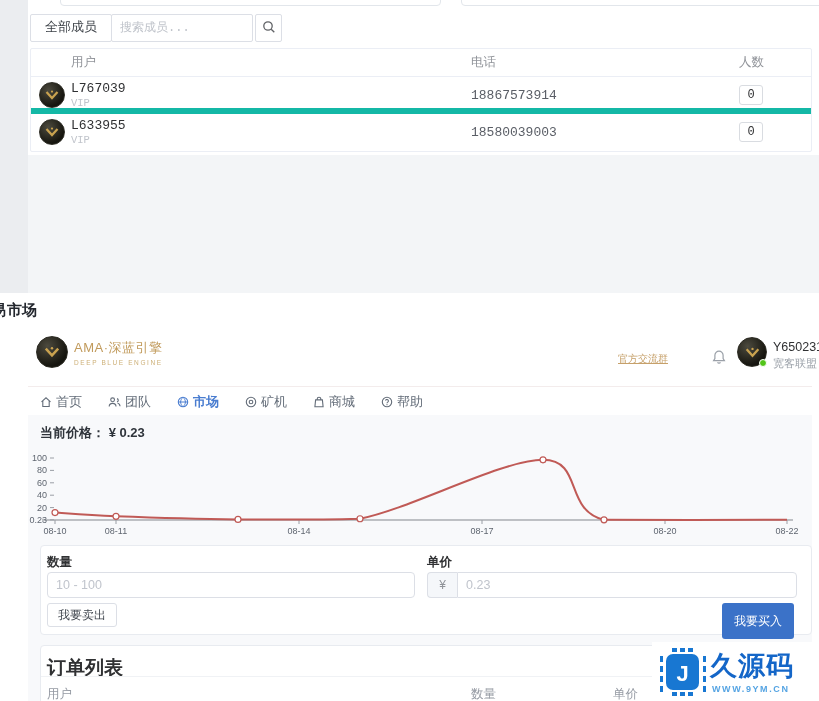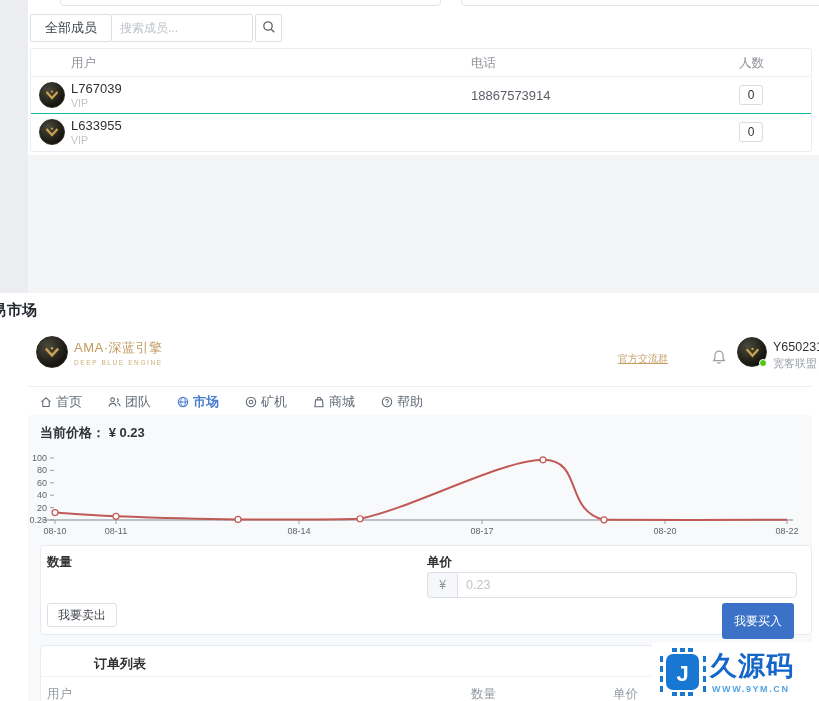--- a/index.html
+++ b/index.html
@@ -1,34 +1,34 @@
 <!DOCTYPE html>
 <html><head>
 <meta charset="utf-8">
 <style>
   * { margin:0; padding:0; box-sizing:border-box; }
   body { font-family:"Liberation Sans","DejaVu Sans",sans-serif; background:#fff; }
   #stage { position:relative; width:819px; height:701px; overflow:hidden; background:#fff; }
 
   
-  .top-region { position:absolute; left:0; top:0; width:819px; height:293px; background:#f3f5f7; }
+  .top-region { position:absolute; left:0; top:0; width:819px; height:293px; background:#f3f5f7;font-family:Liberation Mono, monospace; }
   .left-strip { position:absolute; left:0; top:0; width:28px; height:293px; background:#ebedf0; }
   .top-panel { position:absolute; left:28px; top:0; width:791px; height:155px; background:#fff; }
   .cutbox { position:absolute; top:-20px; height:26px; background:#fff; border:1px solid #e2e6eb; border-radius:4px; }
   .cutbox.b1 { left:32px; width:381px; }
   .cutbox.b2 { left:433px; width:377px; }
   .filter-tab { position:absolute; left:30px; top:14px; width:82px; height:28px; background:#fff; border:1px solid #dcdfe6; border-radius:2px; font-size:13px; color:#3a3f45; text-align:center; line-height:26px; cursor:pointer; }
   .search-input { position:absolute; left:111px; top:14px; width:142px; height:28px; border:1px solid #dcdfe6; border-radius:2px; padding:12px 8px; font-size:12px; color:#333; font-family:inherit; }
   .search-input::placeholder { color:#bfc3ca; }
   .search-btn { position:absolute; left:255px; top:14px; width:27px; height:28px; border:1px solid #dcdfe6; border-radius:2px; background:#fff; display:flex; align-items:center; justify-content:center; cursor:pointer; }
   .members-card { position:absolute; left:30px; top:48px; width:782px; height:104px; background:#fff; border:1px solid #ebeef5; border-radius:2px; }
   .m-header { position:relative; height:28px; border-bottom:1px solid #ebeef5; font-size:12.5px; color:#909399; line-height:28px; }
   .m-header span { position:absolute; }
   .col-user { left:40px; } .col-phone { left:440px; } .col-count { left:708px; }
-  .m-row { position:relative; height:37px; border-bottom:1px solid #14b8a6; }
+  .m-row { position:relative; height:37px; border-bottom:6px solid #14b8a6; }
   .m-row:last-child { border-bottom:none; }
   .coin { border-radius:50%; background:radial-gradient(circle at 35% 30%, #4c4a3e, #16150f 70%); border:1px solid #2c2b23; display:flex; align-items:center; justify-content:center; }
   .m-avatar { position:absolute; left:8px; top:5px; width:26px; height:26px; }
   .m-name { position:absolute; left:40px; top:4px; font-size:13px; color:#303133; }
   .m-level { position:absolute; left:40px; top:20px; font-size:10.5px; color:#c0c4cb; }
   .m-phone { position:absolute; left:440px; top:0; line-height:37px; font-size:13px; color:#5a5e66; }
   .count-badge { position:absolute; left:708px; top:8px; min-width:24px; height:20px; border:1px solid #d9dce1; border-radius:3px; background:#fff; font-size:12px; color:#303133; text-align:center; line-height:18px; padding:0 3px; }
 
   
   .bottom-region { position:absolute; left:0; top:293px; width:819px; height:408px; background:#fff; }
@@ -65,21 +65,21 @@
   .f-label.q { left:6px; } .f-label.p { left:386px; }
   .qty-input { position:absolute; left:6px; top:26px; width:368px; height:26px; border:1px solid #dcdfe6; border-radius:4px; padding:0 8px; font-size:12.5px; font-family:inherit; color:#333; }
   .qty-input::placeholder, .price-input::placeholder { color:#c0c4cc; }
   .price-group { position:absolute; left:386px; top:26px; width:370px; height:26px; display:flex; }
   .price-prefix { width:30px; background:#f5f7fa; border:1px solid #dcdfe6; border-right:none; border-radius:4px 0 0 4px; color:#909399; font-size:12px; display:flex; align-items:center; justify-content:center; }
   .price-input { flex:1; border:1px solid #dcdfe6; border-radius:0 4px 4px 0; padding:0 8px; font-size:12.5px; font-family:inherit; color:#333; min-width:0; }
   .sell-btn { position:absolute; left:6px; top:57px; height:24px; padding:0 10px; background:#fff; border:1px solid #dcdfe6; border-radius:3px; font-size:12px; color:#40464e; font-family:inherit; cursor:pointer; }
   .buy-btn { position:absolute; right:17px; top:57px; height:36px; padding:0 12px; background:#3b72c8; border:none; border-radius:3px; font-size:12px; color:#fff; font-family:inherit; cursor:pointer; }
 
   .order-card { position:absolute; left:40px; top:645px; width:772px; height:70px; background:#fff; border:1px solid #e8ebf0; border-radius:4px 4px 0 0; }
-  .order-title { position:absolute; left:6px; top:9px; font-size:13px; font-weight:600; color:#303133;margin-left:47px; }
+  .order-title { position:absolute; left:6px; top:9px; font-size:19px; font-weight:600; color:#303133; }
   .order-divider { position:absolute; left:0; top:30px; width:100%; height:1px; background:#f0f2f5; }
   .order-headers span { position:absolute; top:40px; font-size:12.5px; color:#959aa3; }
   .oh-user { left:6px; } .oh-qty { left:430px; } .oh-price { left:572px; }
 
   
   .watermark { position:absolute; left:652px; top:642px; width:167px; height:59px; background:#fff; z-index:9; }
   .wm-name { position:absolute; left:58px; top:6px; font-size:27px; font-weight:800; color:#1466c8; letter-spacing:1px;text-align:center; }
   .wm-url { position:absolute; left:60px; top:42px; font-size:9px; font-weight:600; color:#55a4e3; letter-spacing:1.6px; }
   .wm-chip { position:absolute; left:8px; top:6px; }
 </style>
@@ -124,20 +124,21 @@
       </div>
       <div class="m-row">
         <div class="coin m-avatar">
           <svg width="16" height="16" viewBox="0 0 16 16">
               <path d="M2.5 5 L8 11 L13.5 5" fill="none" stroke="#c9a24f" stroke-width="2.2"></path>
               <circle cx="8" cy="4.6" r="1.1" fill="#c9a24f"></circle>
             </svg>
         </div>
         <span class="m-name">L633955</span>
         <span class="m-level">VIP</span>
+        <span class="m-phone">18580039003</span>
         <span class="count-badge">0</span>
       </div>
     </div>
   </div>
 
   <div class="bottom-region"></div>
 
   <div class="page-heading">
     <span class="clip"><span>易</span></span>
     <span>市场</span>
@@ -256,20 +257,21 @@
       <circle cx="27" cy="74.56" r="3" fill="#ffffff" stroke="#c05a56" stroke-width="1.2"></circle>
       <circle cx="88" cy="78.28" r="3" fill="#ffffff" stroke="#c05a56" stroke-width="1.2"></circle>
       <circle cx="210" cy="81.38" r="3" fill="#ffffff" stroke="#c05a56" stroke-width="1.2"></circle>
       <circle cx="332" cy="80.76" r="3" fill="#ffffff" stroke="#c05a56" stroke-width="1.2"></circle>
       <circle cx="515" cy="21.86" r="3" fill="#ffffff" stroke="#c05a56" stroke-width="1.2"></circle>
       <circle cx="576" cy="81.8574" r="3" fill="#ffffff" stroke="#c05a56" stroke-width="1.2"></circle>
     </svg>
 
   <div class="trade-card">
     <div class="f-label q">数量</div>
+    <input class="qty-input" type="text" placeholder="10 - 100" style="">
     <div class="f-label p">单价</div>
     <div class="price-group">
       <div class="price-prefix">¥</div>
       <input class="price-input" type="text" placeholder="0.23" style="">
     </div>
     <button class="sell-btn">我要卖出</button>
     <button class="buy-btn">我要买入</button>
   </div>
 
   <div class="order-card">

